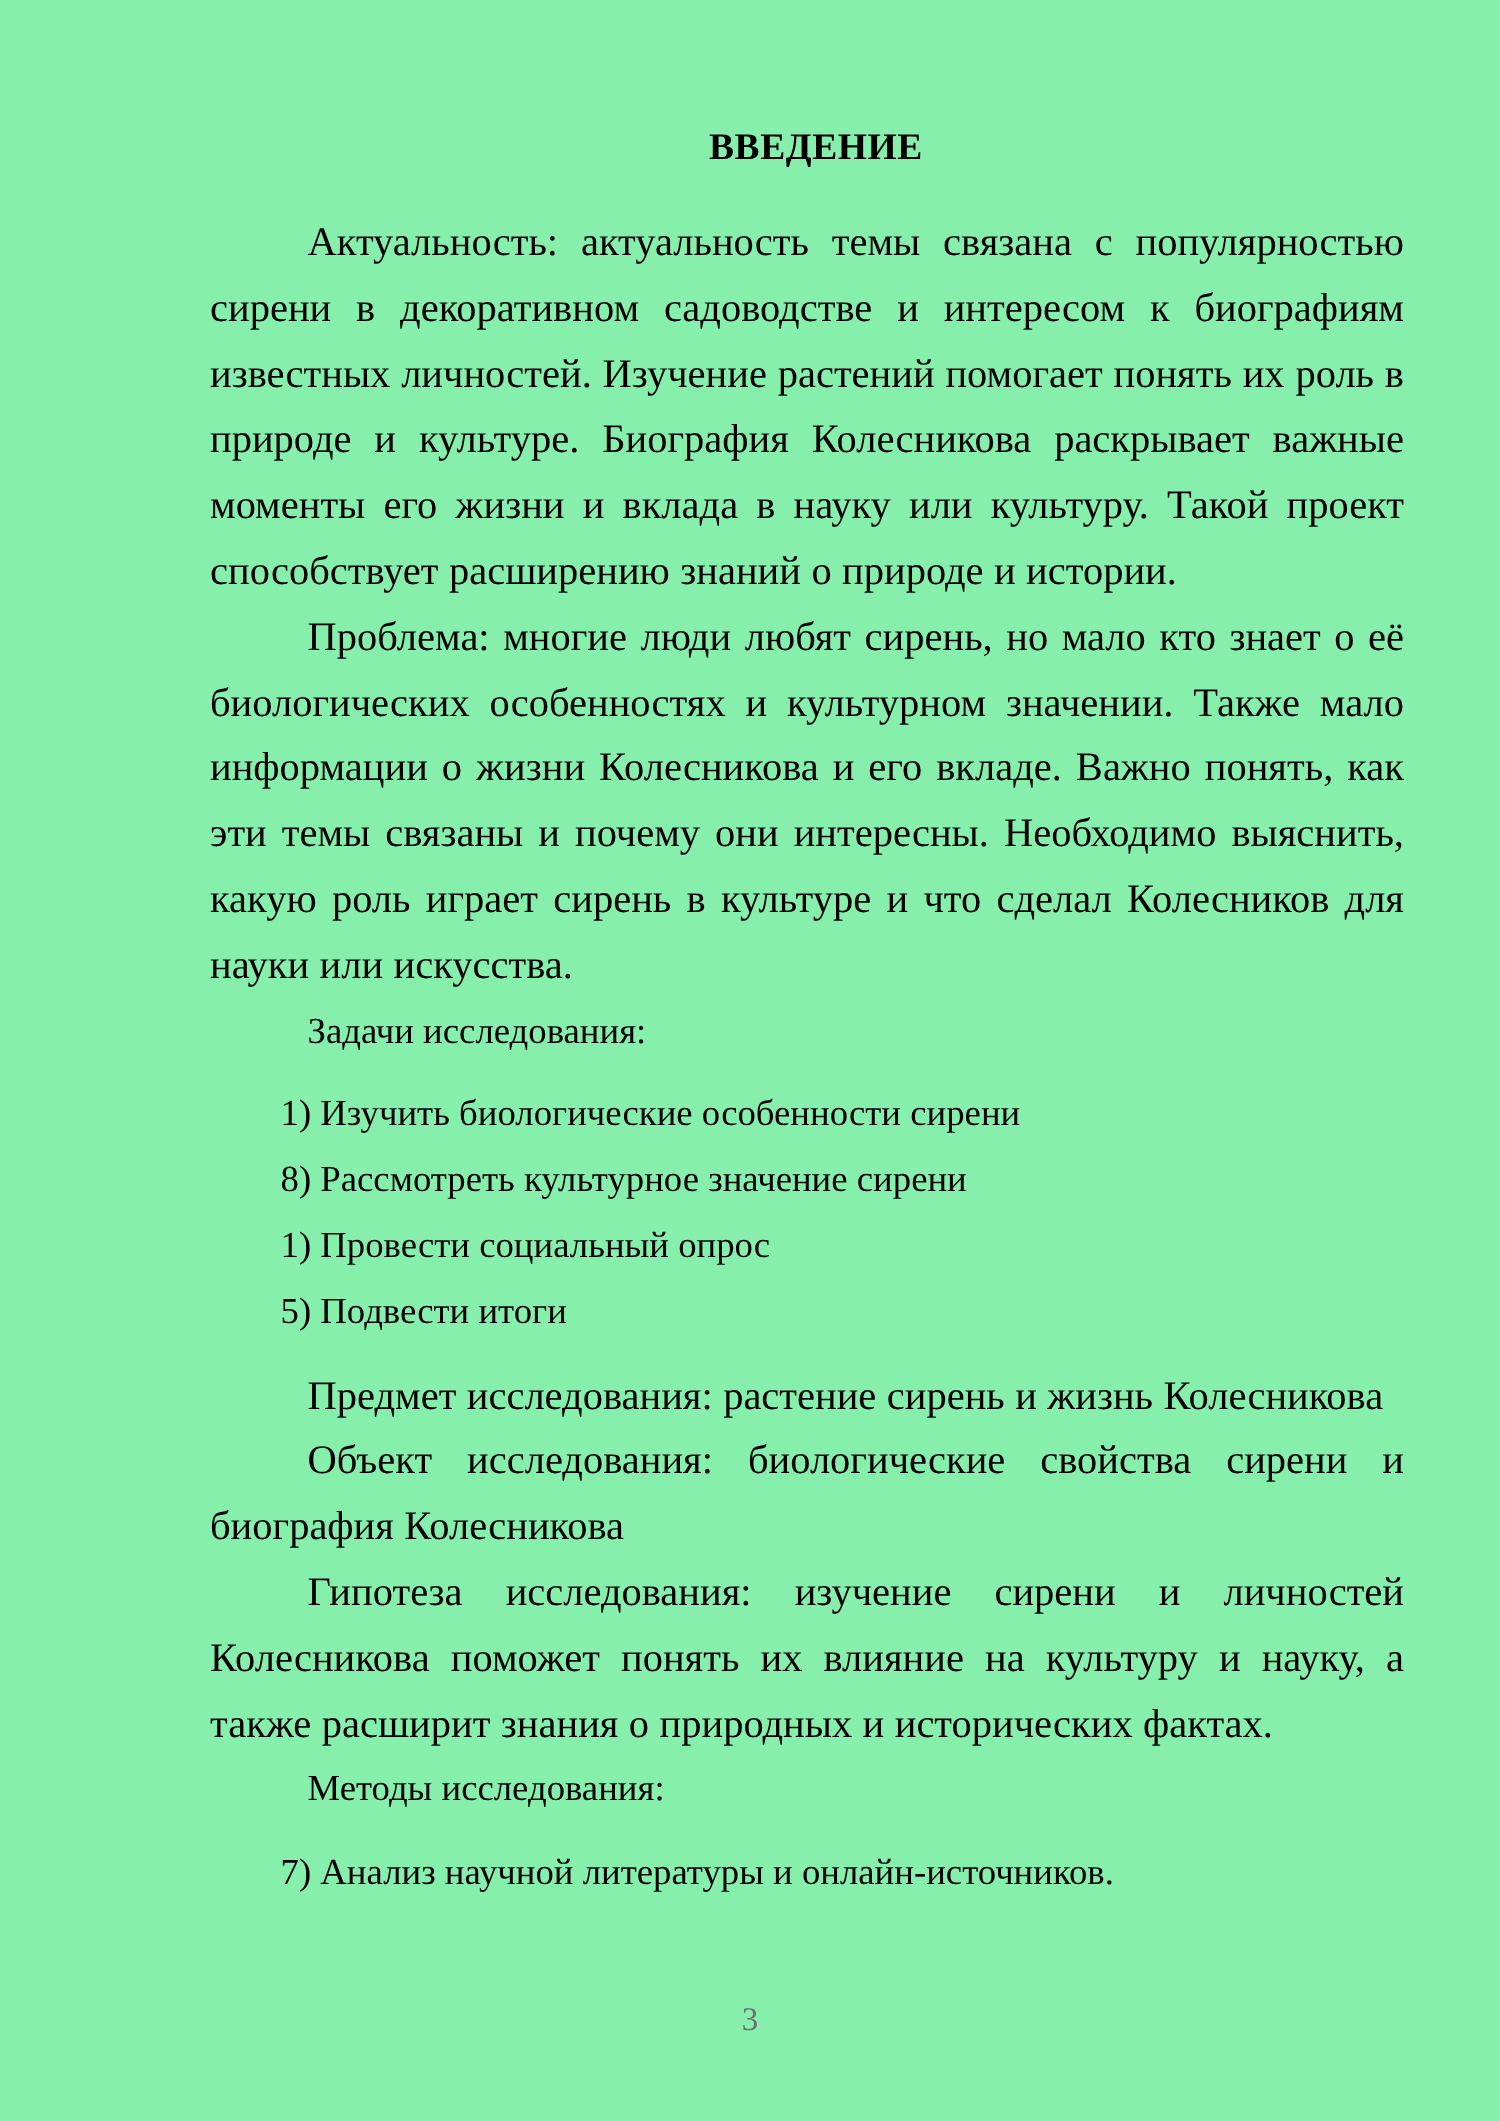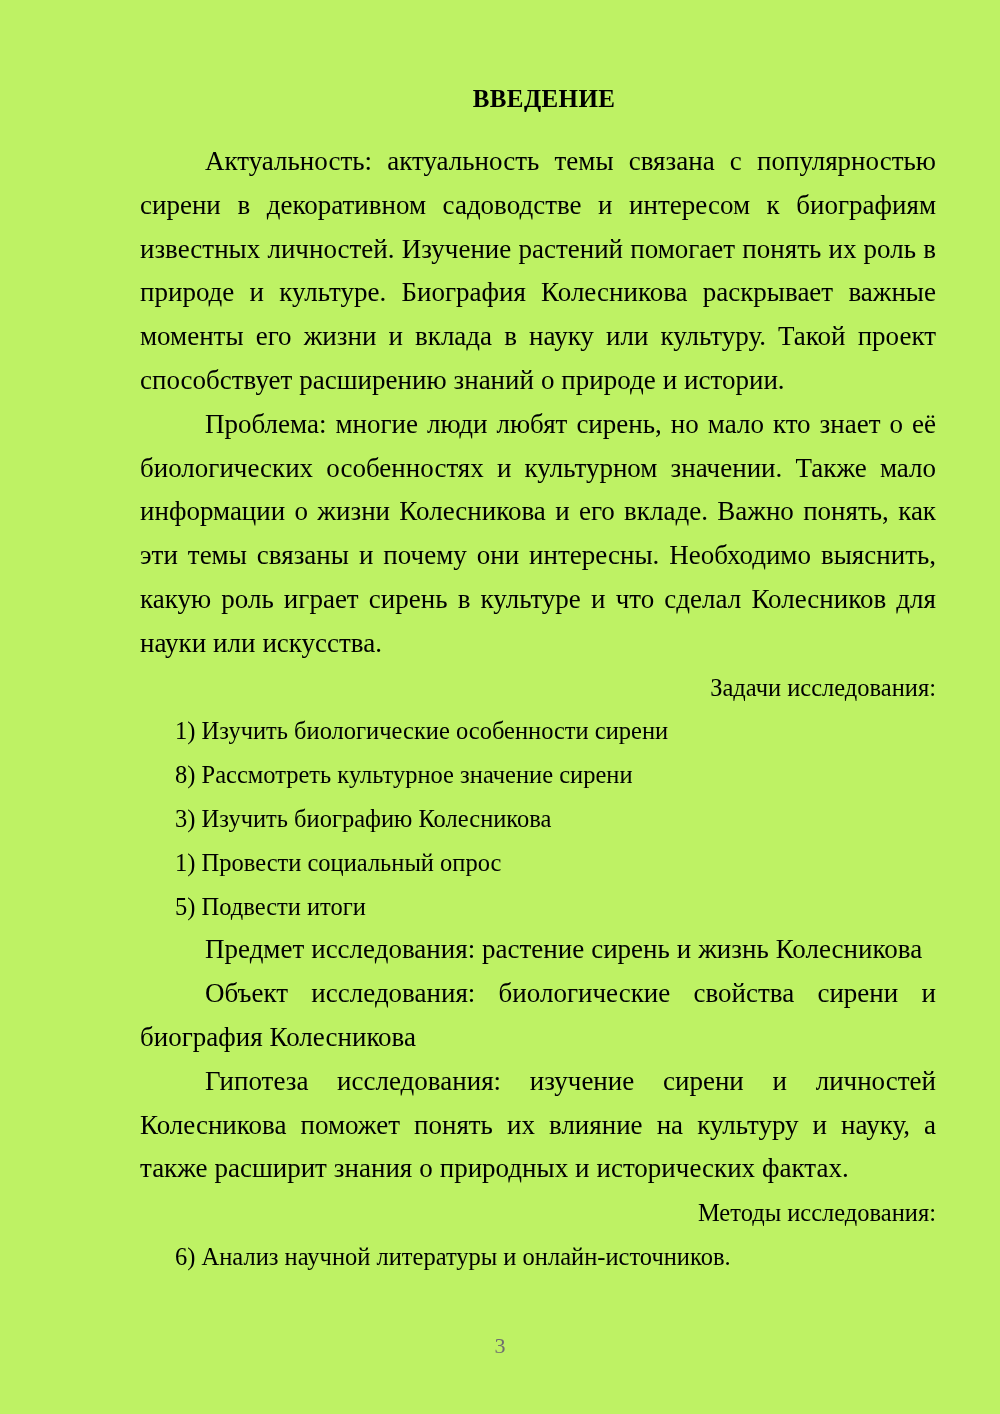--- a/index.html
+++ b/index.html
@@ -16,21 +16,21 @@
     color: #000000;
     -webkit-font-smoothing: antialiased;
   }
 
   .page {
     position: absolute;
     left: 0;
     top: 0;
     width: 1000px;
     height: 1414px;
-    background: #bef264;
+    background: #86efac;
     overflow: hidden;
   }
 
   
   .content {
     position: absolute;
     left: 140px;
     top: 84px;
     width: 796px;
   }
@@ -55,26 +55,26 @@
     hyphens: none;
     word-spacing: 0.2px;
   }
 
   
 
   .heading-line {
     font-size: 24.5px;
     line-height: 43.8px;
     text-indent: 65px;
-    text-align: right;
+    text-align: left;
     margin: 0;
   }
 
   .list {
-    margin: 0;
+    margin: 12px;
     padding: 0;
     list-style: none;
   }
   .list-item {
     font-size: 24.5px;
     line-height: 43.8px;
     padding-left: 35px;
     text-align: left;
     margin: 0;
   }
@@ -101,33 +101,32 @@
     <p class="para">Актуальность: актуальность темы связана с популярностью сирени в декоративном садоводстве и интересом к биографиям известных личностей. Изучение растений помогает понять их роль в природе и культуре. Биография Колесникова раскрывает важные моменты его жизни и вклада в науку или культуру. Такой проект способствует расширению знаний о природе и истории.</p>
 
     <p class="para">Проблема: многие люди любят сирень, но мало кто знает о её биологических особенностях и культурном значении. Также мало информации о жизни Колесникова и его вкладе. Важно понять, как эти темы связаны и почему они интересны. Необходимо выяснить, какую роль играет сирень в культуре и что сделал Колесников для науки или искусства.</p>
 
 
     <p class="heading-line">Задачи исследования:</p>
 
     <ul class="list">
       <li class="list-item">1) Изучить биологические особенности сирени</li>
       <li class="list-item">8) Рассмотреть культурное значение сирени</li>
-      <li class="list-item">3) Изучить биографию Колесникова</li>
       <li class="list-item">1) Провести социальный опрос</li>
       <li class="list-item">5) Подвести итоги</li>
     </ul>
 
     <p class="para">Предмет исследования: растение сирень и жизнь Колесникова</p>
 
     <p class="para">Объект исследования: биологические свойства сирени и биография Колесникова</p>
 
     <p class="para">Гипотеза исследования: изучение сирени и личностей Колесникова поможет понять их влияние на культуру и науку, а также расширит знания о природных и исторических фактах.</p>
 
     <p class="heading-line">Методы исследования:</p>
 
     <ul class="list">
-      <li class="list-item">6) Анализ научной литературы и онлайн-источников.</li>
+      <li class="list-item">7) Анализ научной литературы и онлайн-источников.</li>
     </ul>
 
   </div>
 
   <div class="page-number">3</div>
 </div>
 
 </body></html>

